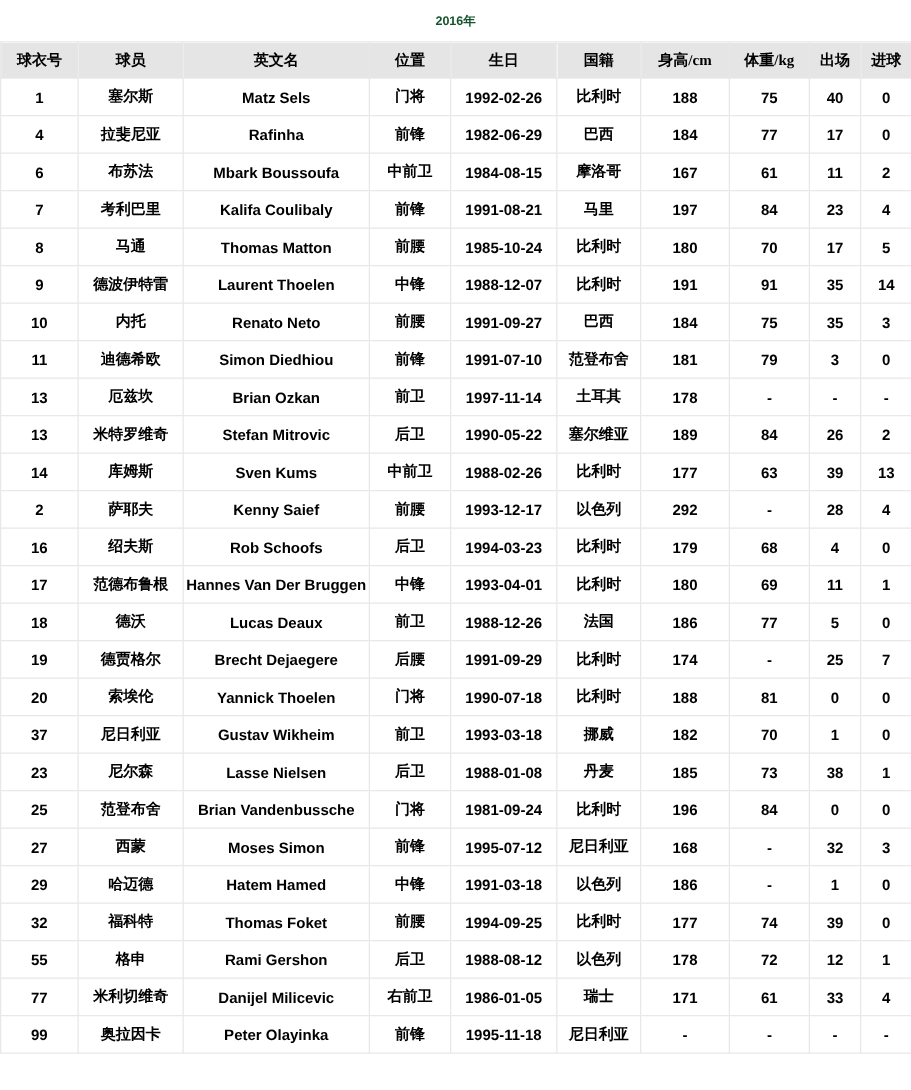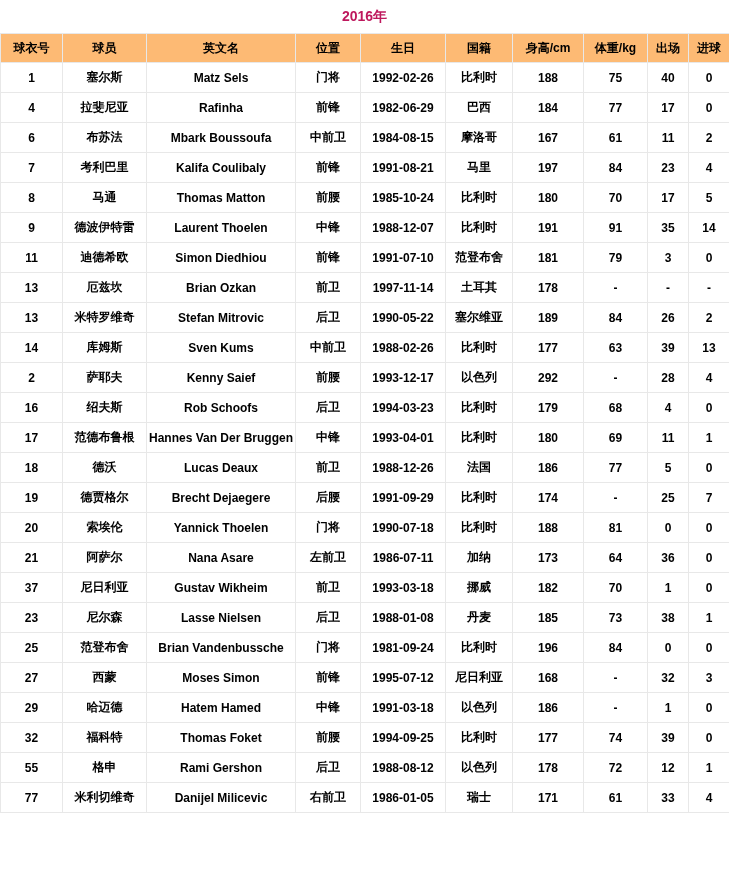--- a/index.html
+++ b/index.html
@@ -13,44 +13,45 @@
     height: 872px;
     font-family: "Liberation Sans", "DejaVu Sans", sans-serif;
     color: #000000;
     overflow: hidden;
   }
   .page-title {
     height: 33px;
     display: flex;
     align-items: center;
     justify-content: center;
-    font-size: 14px;
+    font-size: 10px;
     font-weight: bold;
-    color: #be185d;
+    color: #14532d;
   }
   table.squad {
     width: 729px;
     border-collapse: collapse;
     table-layout: fixed;
   }
   table.squad th,
   table.squad td {
     border: 1px solid #e8e8e8;
     font-weight: bold;
     font-size: 12px;
     text-align: center;
     vertical-align: middle;
     padding: 0;
     color: #000000;
     overflow: hidden;
     white-space: nowrap;
   }
   table.squad th {
-    background: #fdba74;
+    background: #e5e5e5;
     height: 29px;
+    font-family: Liberation Serif, serif;
   }
   table.squad td {
     background: #ffffff;
     height: 30px;
   }
 </style>
 </head>
 <body>
 
 <div class="page-title">2016年</div>
@@ -149,20 +150,32 @@
         <td>Laurent Thoelen</td>
         <td>中锋</td>
         <td>1988-12-07</td>
         <td>比利时</td>
         <td>191</td>
         <td>91</td>
         <td>35</td>
         <td>14</td>
       </tr>
       <tr>
+        <td>10</td>
+        <td>内托</td>
+        <td>Renato Neto</td>
+        <td>前腰</td>
+        <td>1991-09-27</td>
+        <td>巴西</td>
+        <td>184</td>
+        <td>75</td>
+        <td>35</td>
+        <td>3</td>
+      </tr>
+      <tr>
         <td>11</td>
         <td>迪德希欧</td>
         <td>Simon Diedhiou</td>
         <td>前锋</td>
         <td>1991-07-10</td>
         <td>范登布舍</td>
         <td>181</td>
         <td>79</td>
         <td>3</td>
         <td>0</td>
@@ -269,32 +282,20 @@
         <td>Yannick Thoelen</td>
         <td>门将</td>
         <td>1990-07-18</td>
         <td>比利时</td>
         <td>188</td>
         <td>81</td>
         <td>0</td>
         <td>0</td>
       </tr>
       <tr>
-        <td>21</td>
-        <td>阿萨尔</td>
-        <td>Nana Asare</td>
-        <td>左前卫</td>
-        <td>1986-07-11</td>
-        <td>加纳</td>
-        <td>173</td>
-        <td>64</td>
-        <td>36</td>
-        <td>0</td>
-      </tr>
-      <tr>
         <td>37</td>
         <td>尼日利亚</td>
         <td>Gustav Wikheim</td>
         <td>前卫</td>
         <td>1993-03-18</td>
         <td>挪威</td>
         <td>182</td>
         <td>70</td>
         <td>1</td>
         <td>0</td>
@@ -376,14 +377,26 @@
         <td>米利切维奇</td>
         <td>Danijel Milicevic</td>
         <td>右前卫</td>
         <td>1986-01-05</td>
         <td>瑞士</td>
         <td>171</td>
         <td>61</td>
         <td>33</td>
         <td>4</td>
       </tr>
+      <tr>
+        <td>99</td>
+        <td>奥拉因卡</td>
+        <td>Peter Olayinka</td>
+        <td>前锋</td>
+        <td>1995-11-18</td>
+        <td>尼日利亚</td>
+        <td>-</td>
+        <td>-</td>
+        <td>-</td>
+        <td>-</td>
+      </tr>
     </tbody>
 </table>
 
 </body></html>

